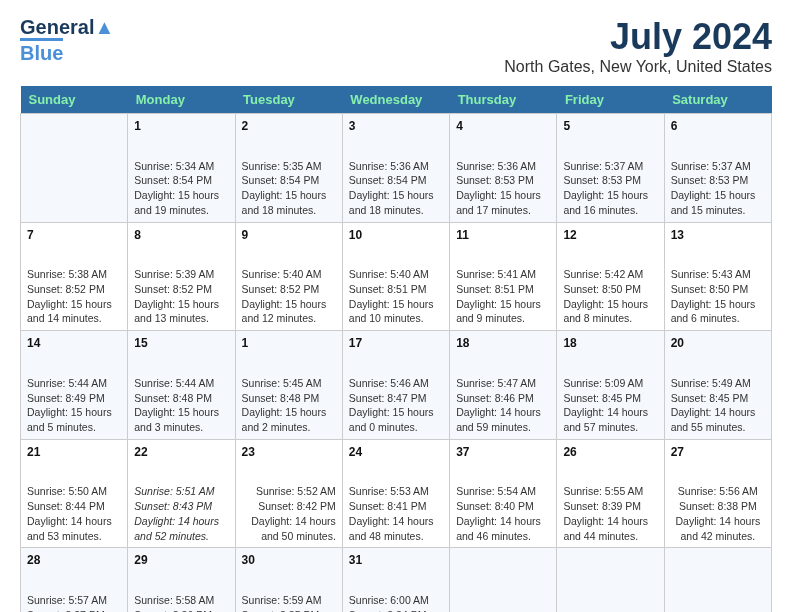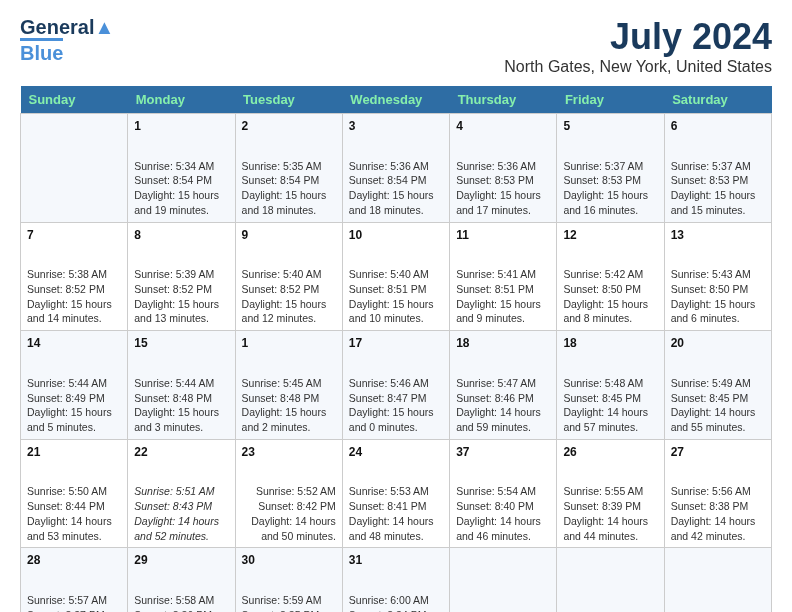--- a/index.html
+++ b/index.html
@@ -214,21 +214,21 @@
 Daylight: 15 hours and 0 minutes.</div>
         </td>
         <td>
           <div class="day-num">18</div>
           <div class="day-info" style="white-space: pre-line;">Sunrise: 5:47 AM
 Sunset: 8:46 PM
 Daylight: 14 hours and 59 minutes.</div>
         </td>
         <td>
           <div class="day-num">18</div>
-          <div class="day-info" style="white-space: pre-line;">Sunrise: 5:48 AM
+          <div class="day-info" style="white-space: pre-line;">Sunrise: 5:09 AM
 Sunset: 8:45 PM
 Daylight: 14 hours and 57 minutes.</div>
         </td>
         <td>
           <div class="day-num">20</div>
           <div class="day-info" style="white-space: pre-line;">Sunrise: 5:49 AM
 Sunset: 8:45 PM
 Daylight: 14 hours and 55 minutes.</div>
         </td>
       </tr>
@@ -264,21 +264,21 @@
 Daylight: 14 hours and 46 minutes.</div>
         </td>
         <td>
           <div class="day-num">26</div>
           <div class="day-info" style="white-space: pre-line;">Sunrise: 5:55 AM
 Sunset: 8:39 PM
 Daylight: 14 hours and 44 minutes.</div>
         </td>
         <td>
           <div class="day-num">27</div>
-          <div class="day-info" style="white-space: pre-line;">Sunrise: 5:56 AM
+          <div class="day-info" style="white-space: pre-line; text-align: center;">Sunrise: 5:56 AM
 Sunset: 8:38 PM
 Daylight: 14 hours and 42 minutes.</div>
         </td>
       </tr>
       <tr>
         <td>
           <div class="day-num">28</div>
           <div class="day-info" style="white-space: pre-line;">Sunrise: 5:57 AM
 Sunset: 8:37 PM
 Daylight: 14 hours and 40 minutes.</div>

